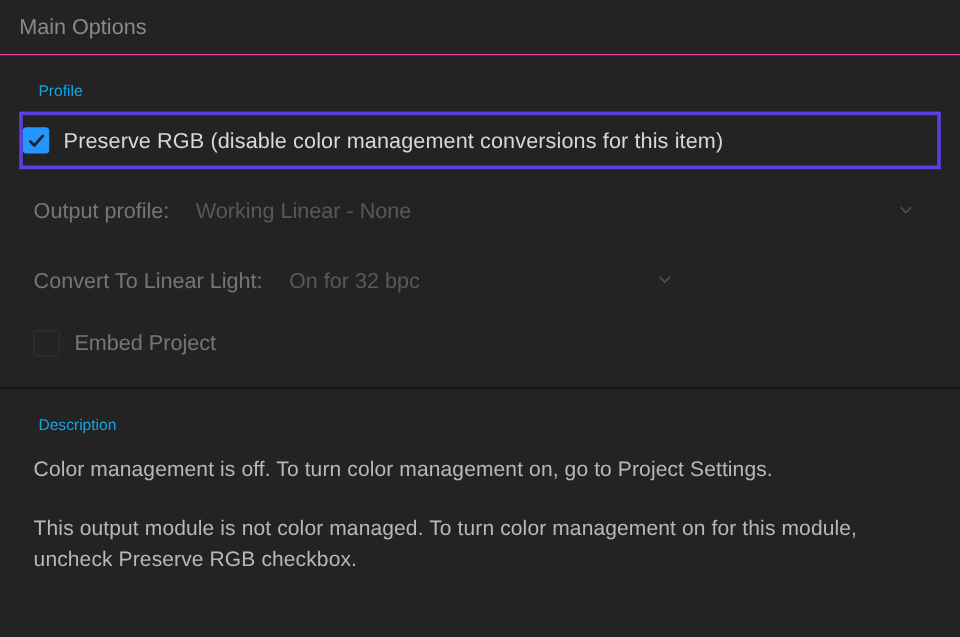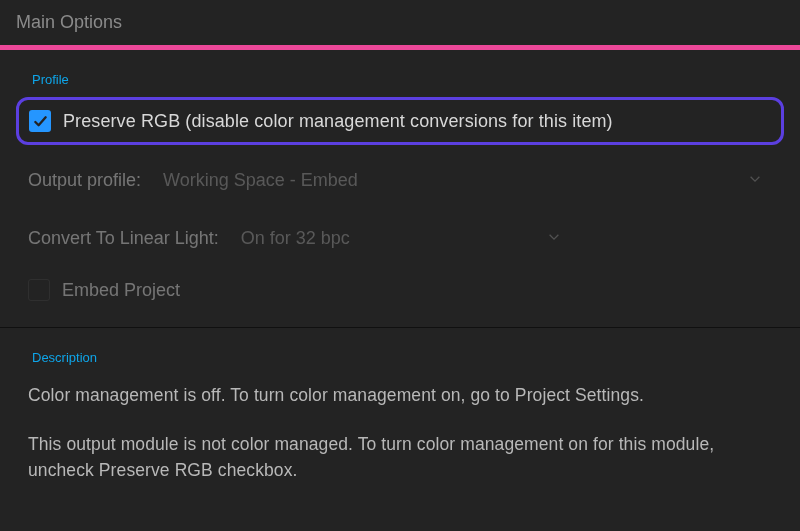--- a/index.html
+++ b/index.html
@@ -11,21 +11,21 @@
     body {
       background: #232323;
       width: 800px;
       height: 531px;
       overflow: hidden;
     }
     .tabs {
       display: flex;
       gap: 38px;
       padding: 12px 16px 0 16px;
-      border-bottom: 5px solid #ec4899;
+      border-bottom: 1px solid #ec4899;
     }
     .tab {
       font-size: 18px;
       color: #8a8a8a;
       padding-bottom: 12px;
       cursor: pointer;
     }
     .tab.active {
       color: #e8e8e8;
       border-bottom: 3px solid #2596ff;
@@ -35,23 +35,23 @@
       color: #0ea5e9;
       font-size: 13px;
       padding: 22px 0 0 20px;
       font-weight: 400;
     }
     .profile-section {
       padding: 0 12px;
     }
     .highlight-box {
       border: 3px solid #5b3fe0;
-      border-radius: 12px;
+      border-radius: 0;
       margin: 10px 4px 6px 4px;
-      padding: 10px 10px;
+      padding: 10px 0;
     }
     .checkbox-row {
       display: flex;
       align-items: center;
       gap: 12px;
     }
     .checkbox {
       width: 22px;
       height: 22px;
       border-radius: 3px;
@@ -161,21 +161,21 @@
           <path d="M2.5 8.5 L6 12 L13.5 3.5" stroke="#232323" stroke-width="2.5" fill="none" stroke-linecap="round" stroke-linejoin="round"></path>
         </svg>
       </div>
       <span class="checkbox-label">Preserve RGB (disable color management conversions for this item)</span>
     </div>
   </div>
 
   <div class="form-row">
     <span class="form-label">Output profile:</span>
     <div class="select">
-      <span>Working Space - Embed</span>
+      <span>Working Linear - None</span>
       <span class="caret">
         <svg viewBox="0 0 16 16">
             <path d="M3 6 L8 11 L13 6" stroke="#888" stroke-width="1.5" fill="none"></path>
           </svg>
       </span>
     </div>
   </div>
 
   <div class="form-row">
     <span class="form-label">Convert To Linear Light:</span>

